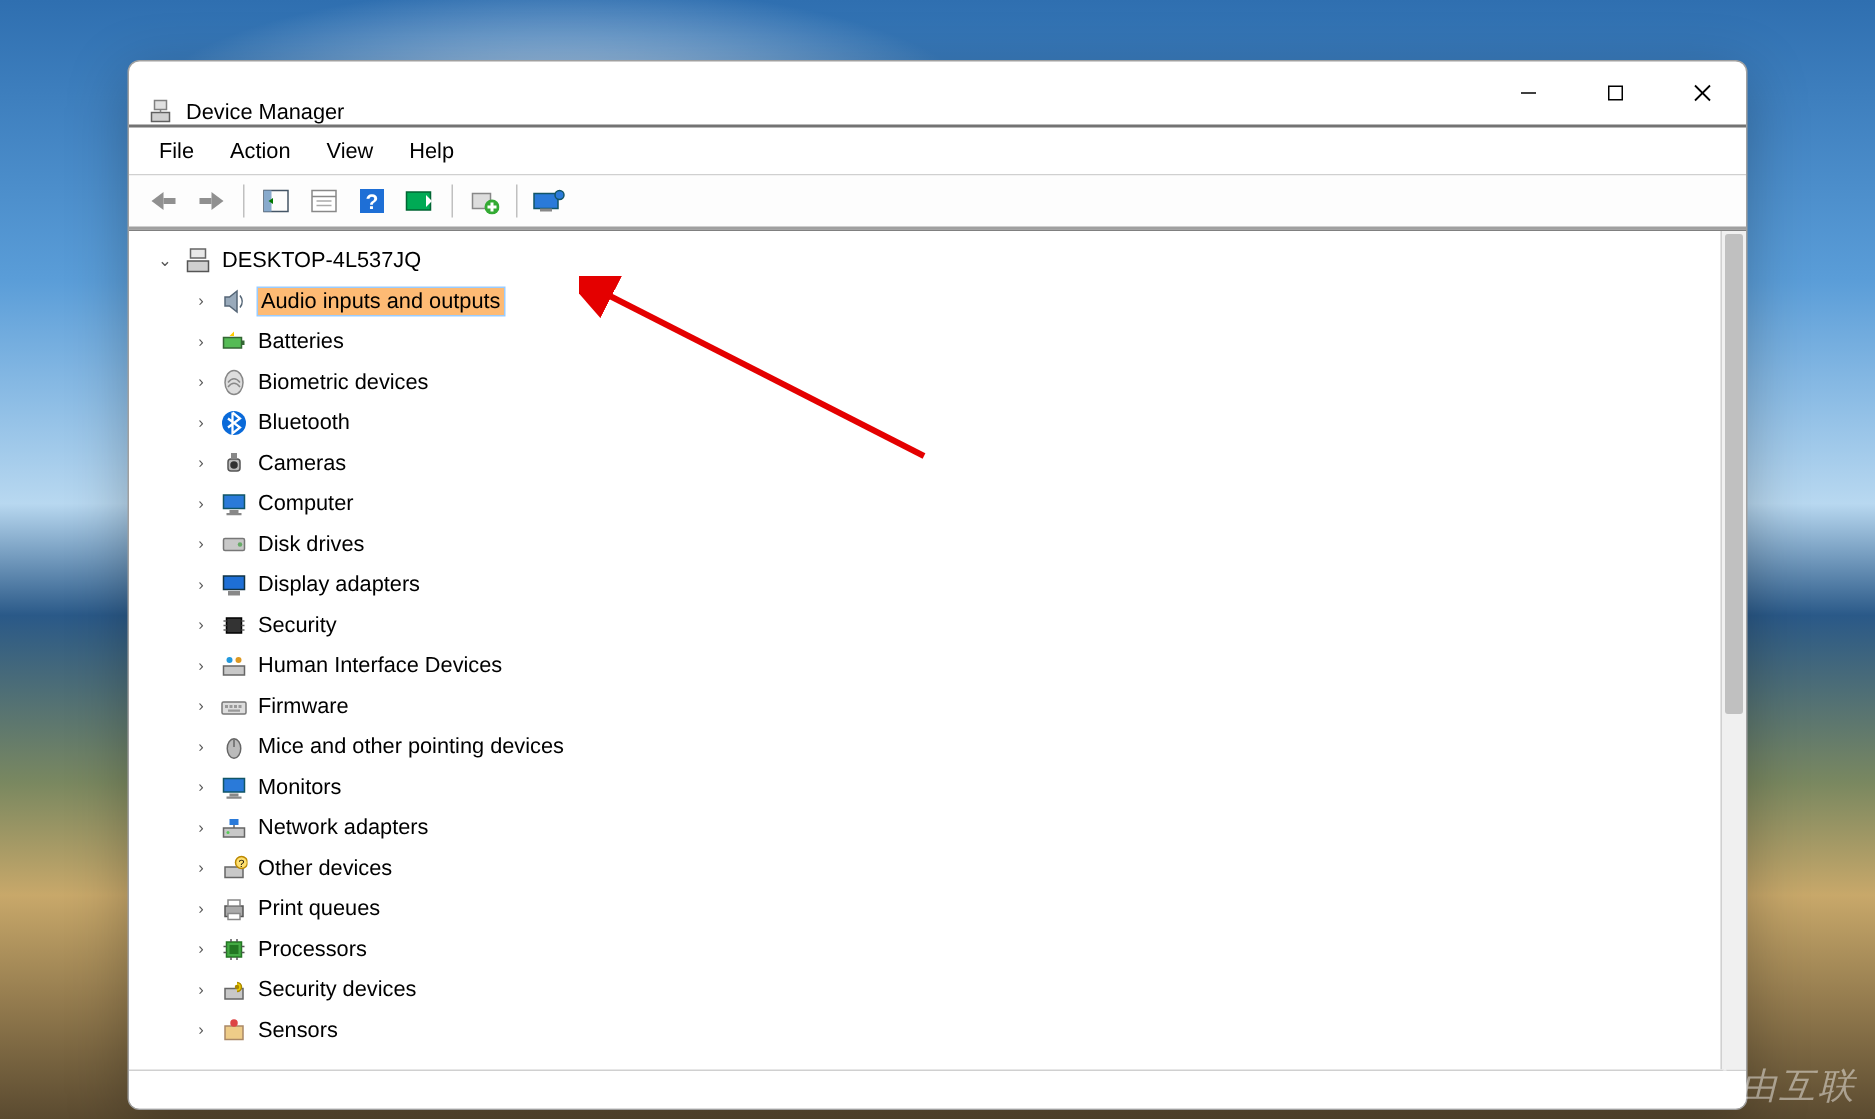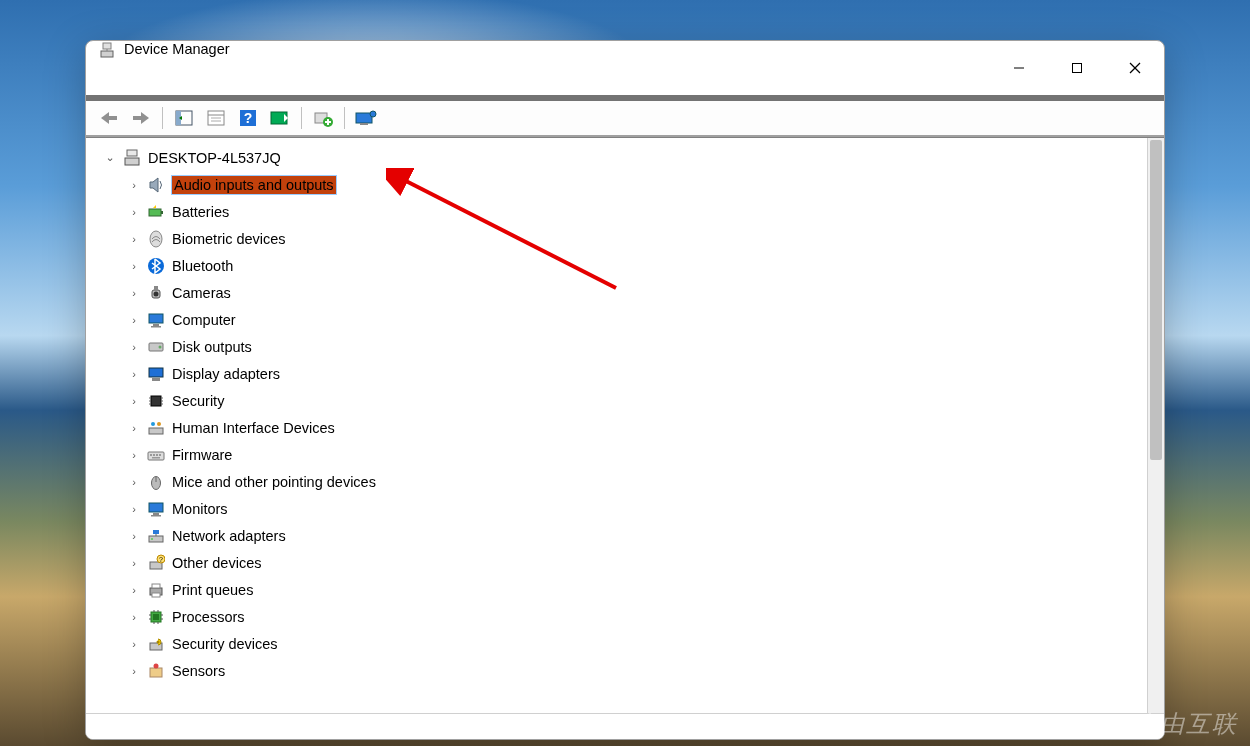--- a/index.html
+++ b/index.html
@@ -30,25 +30,25 @@
       height: 700px;
       background: #ffffff;
       border: 1px solid #a0a0a0;
       border-radius: 8px;
       box-shadow: 0 10px 40px rgba(0,0,0,0.25);
       display: flex;
       flex-direction: column;
       overflow: hidden;
     }
     .titlebar {
-      height: 60px;
-      display: flex;
-      align-items: flex-start;
+      height: 44px;
+      display: flex;
+      align-items: flex-end;
       padding: 0 0 0 12px;
-      border-bottom: 6px solid #737373;
+      border-bottom: 2px solid #737373;
     }
     .titlebar-icon {
       width: 18px;
       height: 18px;
       margin-right: 8px;
       display: flex;
       align-items: center;
       justify-content: center;
     }
     .title-text {
@@ -141,21 +141,21 @@
       width: 20px;
       height: 20px;
       margin-right: 6px;
       display: inline-flex;
       align-items: center;
       justify-content: center;
       flex-shrink: 0;
     }
     .node-label { color: #000; }
     .tree-child.selected .node-label {
-      background: #c2410c;
+      background: #fdba74;
       outline: 1px solid #99ccff;
       padding: 1px 2px;
     }
     .scrollbar {
       width: 17px;
       background: #f0f0f0;
       border-left: 1px solid #d0d0d0;
       position: relative;
     }
     .scroll-thumb {
@@ -214,20 +214,26 @@
       </div>
       <div class="win-btn close">
         <svg width="12" height="12">
             <line x1="1" y1="1" x2="11" y2="11" stroke="#000" stroke-width="1.2"></line>
             <line x1="11" y1="1" x2="1" y2="11" stroke="#000" stroke-width="1.2"></line>
           </svg>
       </div>
     </div>
   </div>
 
+  <div class="menubar">
+    <span class="menu-item">File</span>
+    <span class="menu-item">Action</span>
+    <span class="menu-item">View</span>
+    <span class="menu-item">Help</span>
+  </div>
 
   <div class="toolbar">
     <div class="tb-btn">
       <svg width="18" height="14" viewBox="0 0 18 14">
           <path d="M9 1 L1 7 L9 13 Z" fill="#909090"></path>
           <rect x="9" y="5" width="8" height="4" fill="#909090"></rect>
         </svg>
     </div>
     <div class="tb-btn">
       <svg width="18" height="14" viewBox="0 0 18 14">
@@ -358,21 +364,21 @@
           <span class="node-label">Computer</span>
         </div>
         <div class="tree-child">
           <span class="expander">›</span>
           <span class="node-icon">
             <svg width="18" height="18" viewBox="0 0 18 18">
               <rect x="2" y="5" width="14" height="8" rx="1" fill="#c8c8c8" stroke="#777"></rect>
               <circle cx="13" cy="9" r="1.5" fill="#6a6"></circle>
             </svg>
           </span>
-          <span class="node-label">Disk outputs</span>
+          <span class="node-label">Disk drives</span>
         </div>
         <div class="tree-child">
           <span class="expander">›</span>
           <span class="node-icon">
             <svg width="18" height="18" viewBox="0 0 18 18">
               <rect x="2" y="3" width="14" height="9" fill="#1e6fd6" stroke="#134"></rect>
               <rect x="5" y="13" width="8" height="3" fill="#888"></rect>
             </svg>
           </span>
           <span class="node-label">Display adapters</span>

